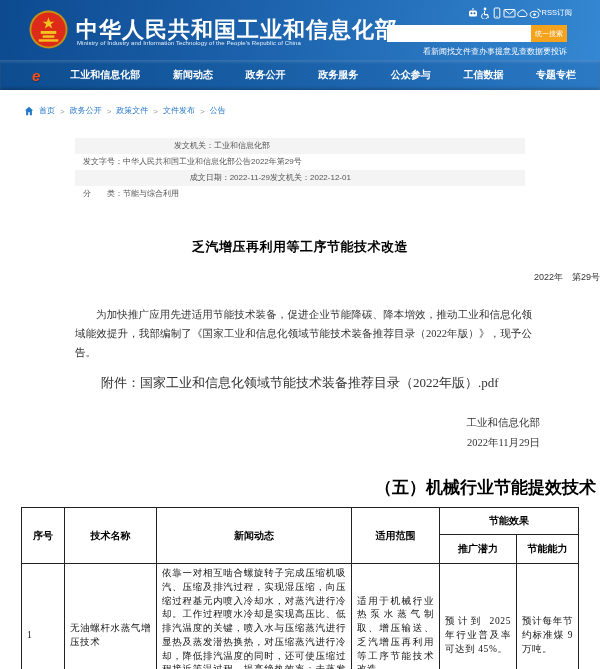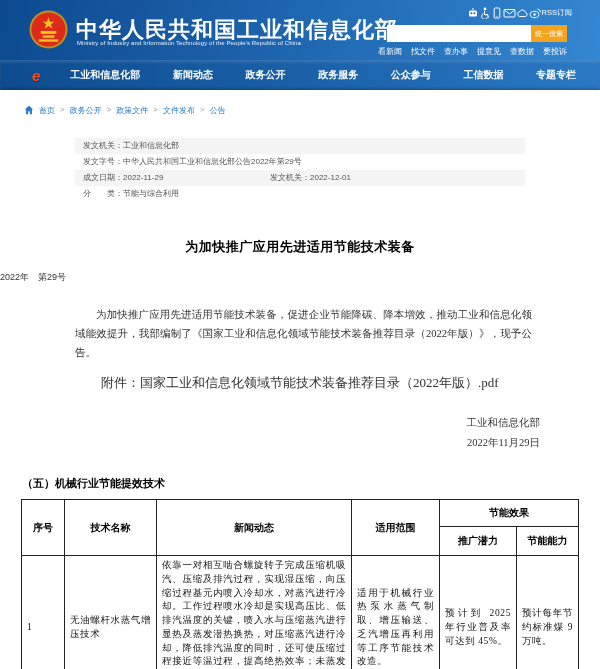--- a/index.html
+++ b/index.html
@@ -17,66 +17,66 @@
   .icon-row { position:absolute; right:28px; top:7px; display:flex; align-items:center;
     gap:0; color:#fff; }
   .icon-row svg { display:block; }
   .rss-label { font-size:7.5px; color:#fff; }
   .search-area { position:absolute; right:33px; top:25px; width:180px; height:17px;
     display:flex; }
   .search-input { flex:1; border:none; outline:none; height:17px; font-size:9px;
     padding:0 4px; background:#fff; }
   .search-btn { width:36px; height:17px; background:#f5a31c; color:#fff; border:none;
     font-size:7px; cursor:pointer; font-family:inherit; letter-spacing:0; }
-  .quick-links { position:absolute; right:33px; top:46px; display:flex; gap:9px; }
+  .quick-links { position:absolute; right:33px; top:46px; display:flex; }
   .quick-links span { font-size:8px; color:#fff; cursor:pointer; white-space:nowrap; }
 
   
   .main-nav { height:30px; display:flex; align-items:center;
     background:linear-gradient(90deg,#0d4c8e 0%,#1b63ab 55%,#2b79c4 100%);
     box-shadow:inset 0 2px 3px rgba(255,255,255,.15), inset 0 -2px 3px rgba(0,0,0,.2); }
   .nav-logo { margin-left:32px; font-size:15px; font-weight:bold; font-style:italic;
     color:#ff4d12; text-shadow:0 1px 1px rgba(0,0,0,.3); }
   .nav-items { flex:1; display:flex; justify-content:space-between;
     margin:0 24px 0 30px; }
   .nav-items span { color:#fff; font-size:10px; font-weight:bold; cursor:pointer;
     white-space:nowrap; }
 
   
-  .breadcrumb { margin:15px 0 0 24px; display:flex; align-items:flex-start; gap:5px;
+  .breadcrumb { margin:15px 0 0 24px; display:flex; align-items:flex-end; gap:5px;
     font-size:8px; }
   .breadcrumb .crumb { color:#2678c8; cursor:pointer; }
   .breadcrumb .sep { color:#999; }
 
   
-  .meta { width:450px; margin:22px 0 0 75px; }
+  .meta { width:450px; margin:22px 0 0 75px;text-align:right; }
   .meta-row { min-height:16px; line-height:16px; font-size:8px; color:#555;
     padding-left:8px; display:flex; }
   .meta-row:nth-child(odd) { background:#f4f4f4; }
   .pair.first { width:187px; }
   .meta-label { color:#555; }
   .meta-value { color:#555; }
 
   
   .doc-title { margin-top:36px; text-align:center; font-size:13px; font-weight:bold;
     color:#000; letter-spacing:.5px; }
-  .doc-number { margin-top:15px; text-align:left; font-size:9px; color:#333; }
+  .doc-number { margin-top:15px; text-align:right; font-size:9px; color:#333; }
   .doc-body { margin:22px 68px 0 75px; font-size:10.5px; line-height:1.8;
     text-indent:2em; color:#333; text-align:justify;
     font-family:"Liberation Serif","DejaVu Serif",serif; }
   .doc-attachment { margin:8px 68px 0 75px; text-indent:2em; font-size:13px;
     line-height:1.8; color:#333; font-family:Liberation Serif, serif;
     cursor:pointer; }
   .doc-signer { margin:22px 60px 0 0; text-align:right; font-size:10.5px; color:#333;
     font-family:"Liberation Serif","DejaVu Serif",serif; }
   .doc-date { margin:6px 60px 0 16px; text-align:right; font-size:10.5px; color:#333;
     font-family:"Liberation Serif","DejaVu Serif",serif; }
 
   
-  .section-title { margin:26px 4px 0 22px; font-size:11px; font-weight:bold; color:#000; }
+  .section-title { margin:26px 4px 0 22px; font-size:17px; font-weight:bold; color:#000;text-align:right; }
   table.tech { border-collapse:collapse; table-layout:fixed; width:557px;
     margin:8px 0 0 21px; font-family:"Liberation Serif","DejaVu Serif",serif; }
   table.tech th, table.tech td { border:1px solid #222; }
   table.tech th { font-size:10px; font-weight:bold; color:#000; text-align:center;
     padding:2px; }
   tr.hrow1 th { height:27px; }
   tr.hrow2 th { height:29px; }
   table.tech td { font-size:9.5px; color:#111; line-height:1.45; letter-spacing:.6px;
     padding:3px 5px; vertical-align:middle; text-align:justify; }
   td.c-no { text-align:center; letter-spacing:0; }
@@ -179,21 +179,21 @@
   </div>
   <div class="meta-row">
     <span class="pair first"><span class="meta-label">成文日期：</span><span class="meta-value">2022-11-29</span></span>
     <span class="pair"><span class="meta-label">发文机关：</span><span class="meta-value">2022-12-01</span></span>
   </div>
   <div class="meta-row">
     <span class="pair"><span class="meta-label">分　　类：</span><span class="meta-value">节能与综合利用</span></span>
   </div>
 </div>
 
-<div class="doc-title">为加快推广应用先进适用节能技术装备</div>
+<div class="doc-title">乏汽增压再利用等工序节能技术改造</div>
 <div class="doc-number">2022年　第29号</div>
 <div class="doc-body">为加快推广应用先进适用节能技术装备，促进企业节能降碳、降本增效，推动工业和信息化领域能效提升，我部编制了《国家工业和信息化领域节能技术装备推荐目录（2022年版）》，现予公告。</div>
 <div class="doc-attachment">附件：国家工业和信息化领域节能技术装备推荐目录（2022年版）.pdf</div>
 <div class="doc-signer">工业和信息化部</div>
 <div class="doc-date">2022年11月29日</div>
 
 <div class="section-title">（五）机械行业节能提效技术</div>
 
 <table class="tech">
   <colgroup>

